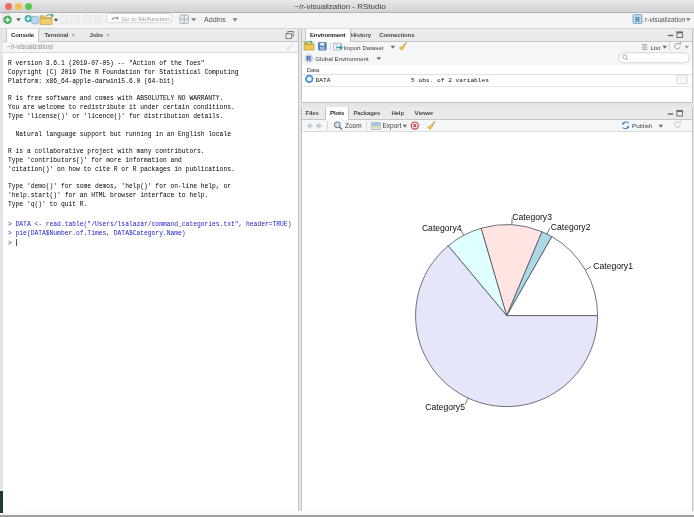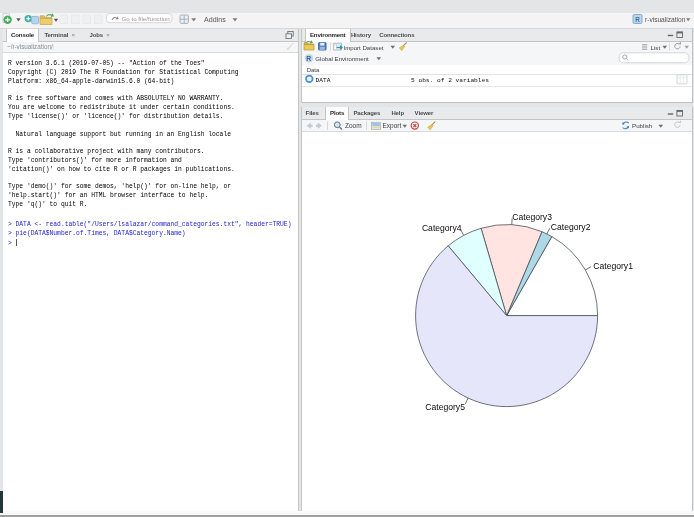--- a/index.html
+++ b/index.html
@@ -17,20 +17,26 @@
 .tab{position:absolute;top:0;height:11.5px;line-height:12.5px;font-size:6px;color:#4a4a4a;padding:0 4px;white-space:nowrap;font-weight:bold;letter-spacing:-0.1px;}
 .tab.active{background:#fff;border-left:1px solid #c5c5c5;border-right:1px solid #c5c5c5;height:12.5px;color:#1d1d1d;font-size:6.1px;letter-spacing:-0.15px;}
 .toolrow{position:absolute;left:0;right:0;background:#f5f6f7;border-bottom:1px solid #dadada;}
 pre{margin:0;font-family:"Liberation Mono",monospace;}
 #contxt{position:absolute;left:5px;top:31.2px;font-size:6.3px;line-height:8.79px;color:#000;}
 #conblue{position:absolute;left:5px;top:192.3px;font-size:6.3px;line-height:8.67px;color:#1a1ac8;}
 </style></head>
 <body>
 <div id="win">
 
+  <div id="titlebar">
+    <div class="tl" style="left:5px;background:#ed6b5f;"></div>
+    <div class="tl" style="left:15px;background:#f5bf4f;"></div>
+    <div class="tl" style="left:25px;background:#61c554;"></div>
+    <div id="title">~/r-visualization - RStudio</div>
+  </div>
 
   <div id="toolbar"></div>
 
   <div class="pane" id="console" style="left:3px;top:29px;width:295px;height:482px;border:1px solid #c3c3c3;border-width:0 1px 1px 0;">
     <div class="tabbar">
       <div class="tab active" style="left:3px;">Console</div>
       <div class="tab" style="left:37.5px;">Terminal&nbsp;&nbsp;<span style="color:#9a9a9a;">×</span></div>
       <div class="tab" style="left:82.5px;">Jobs&nbsp;&nbsp;<span style="color:#9a9a9a;">×</span></div>
     </div>
     <div class="toolrow" style="top:12.5px;height:10.5px;">

